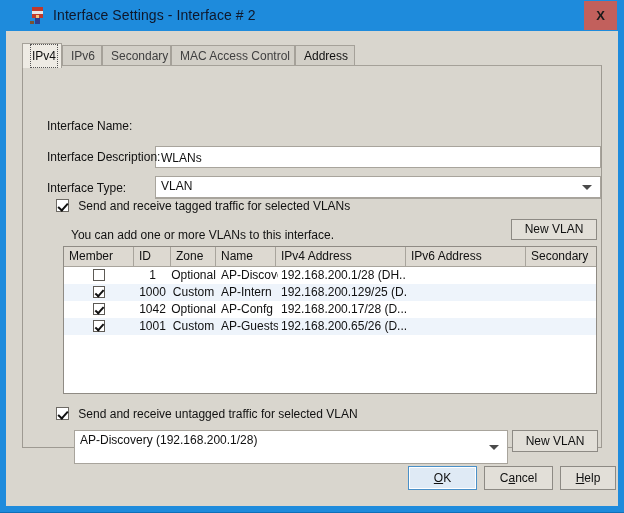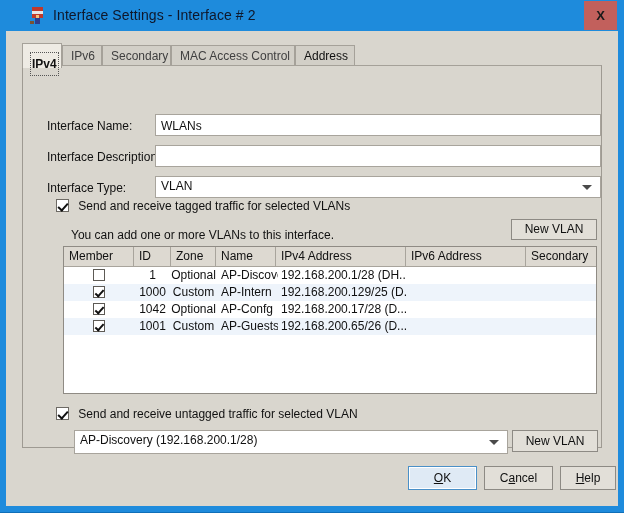--- a/index.html
+++ b/index.html
@@ -96,22 +96,21 @@
     line-height: 22px;
     background: #eeebe4;
     border-color: #a5a199;
     color: #101010;
     z-index: 5;
   }
   .tab.active .focusbox {
     display: inline-block;
     border: 1px dotted #555;
     padding: 0 1px;
-    margin: 8px -1px;
-    font-weight: bold;
+    margin: 0 -1px;
   }
 
   
   #tabpanel {
     position: absolute;
     left: 16px; top: 34px;
     width: 580px; height: 383px;
     background: #d9d6ce;
     border: 1px solid #9e9a92;
     border-top: 1px solid #a5a199;
@@ -130,20 +129,21 @@
     background: #ffffff;
     border: 1px solid #a8a49c;
     box-sizing: border-box;
     font-family: "Liberation Sans", sans-serif;
     font-size: 12px;
     color: #101010;
     padding: 2px 0 0 5px;
     line-height: 18px;
     overflow: hidden;
     white-space: nowrap;
+    margin-top: 32px;
   }
   .combobox {
     position: absolute;
     background: #ffffff;
     border: 1px solid #a8a49c;
     box-sizing: border-box;
     font-size: 12px;
     color: #101010;
     line-height: 19px;
     padding-left: 5px;
@@ -408,21 +408,21 @@
           <div class="gcell pad" style="left:342px; width:120px;"></div>
           <div class="gcell pad" style="left:462px; width:70px;"></div>
         </div>
       </div>
 
       <div class="checkrow" style="left:33px; top:341px;">
         <span class="checkbox checked"></span>
         <span class="label">Send and receive untagged traffic for selected VLAN</span>
       </div>
 
-      <div class="combobox" style="left:51px; top:364px; width:434px; height:24px;">
+      <div class="combobox" style="left:51px; top:364px; width:434px; height:34px;">
         <span>AP-Discovery (192.168.200.1/28)</span>
         <span class="combo-arrow"></span>
       </div>
 
       <div class="button" style="left:489px; top:364px; width:86px; height:22px; line-height:20px;">New VLAN</div>
     </div>
 
     <div class="button default" style="left:402px; top:435px; width:69px; height:24px; line-height:22px;">
       <span class="inner"><u>O</u><span>K</span></span>
     </div>

